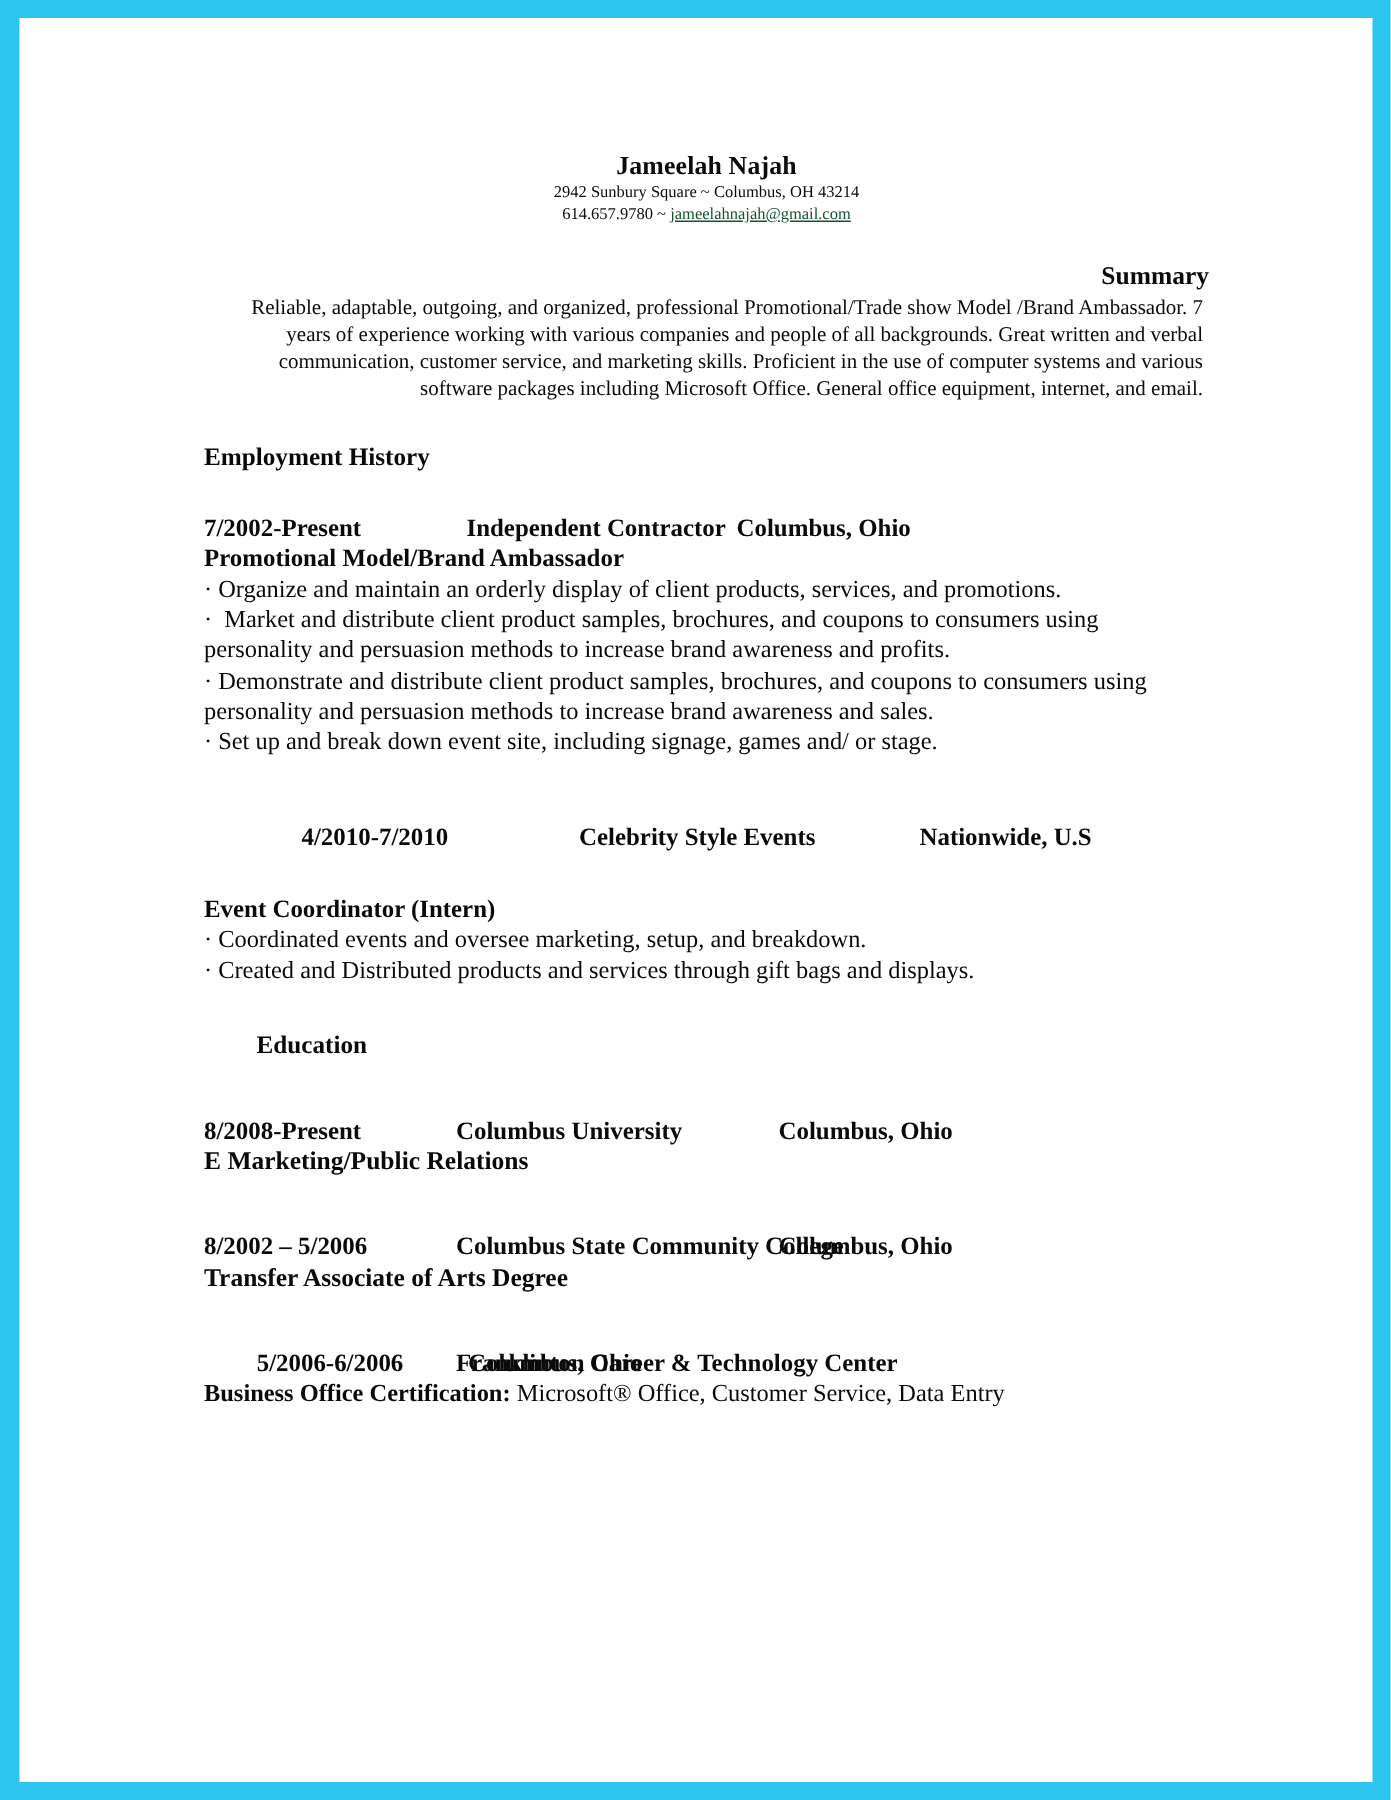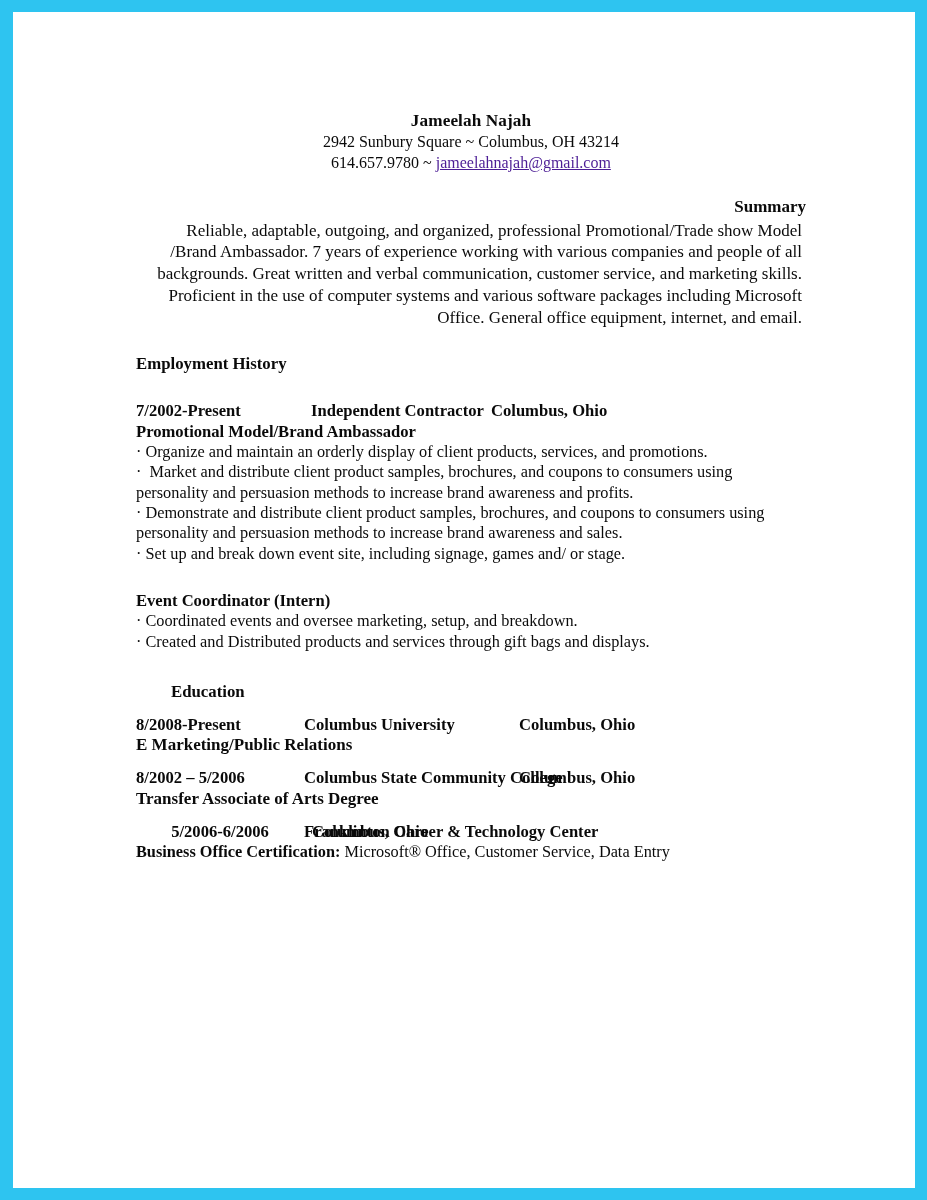--- a/index.html
+++ b/index.html
@@ -25,56 +25,56 @@
     position: relative;
     width: 100%;
     height: 100%;
     background: #ffffff;
     box-sizing: border-box;
     overflow: hidden;
   }
   .doc-body {
     position: absolute;
     left: 123px;
-    top: 98px;
+    top: 88px;
     width: 670px;
     color: #0a0a0a;
     font-size: 16.6px;
     line-height: 1.235;
   }
 
   
   .hdr { text-align: center; }
   .hdr-name {
     font-weight: bold;
     font-size: 17.2px;
     letter-spacing: .1px;
     margin-bottom: 1px;
   }
   .hdr-line {
-    font-size: 16px;
+    font-size: 11px;
     margin-bottom: 1px;
   }
   .email-link {
-    color: #4c1d95;
+    color: #14532d;
     text-decoration: underline;
   }
 
   
   .summary-wrap {
     margin-top: 24px;
     text-align: right;
   }
   .summary-title {
     font-weight: bold;
     font-size: 17px;
     margin-bottom: 2px;
   }
   .summary-text {
-    font-size: 17px;
+    font-size: 14px;
     line-height: 1.28;
     padding: 0 4px;
   }
 
   
   .sec-head {
     font-weight: bold;
     font-size: 16.8px;
     margin-top: 26px;
   }
@@ -112,21 +112,21 @@
     margin: 0;
     padding: 0;
     list-style: none;
     font-size: 16.3px;
     line-height: 1.245;
   }
   .bullets li { text-indent: 0; }
   .bullets li .b-dot { margin-right: 4px; }
 
   
-  .edu { margin-top: 12px; }
+  .edu { margin-top: 36px; }
   .edu .c-date { width: 168px; }
   .edu .c-org  { width: 215px; }
   .edu-sub {
     font-size: 17px;
     font-weight: bold;
   }
   .edu3 .c-date { width: 168px; text-align: center; }
   .edu3 .c-org  { width: 0px; }
   .cert-line { font-size: 16.3px; }
   .cert-label { font-weight: bold; }
@@ -158,20 +158,25 @@
         <span class="c-loc">Columbus, Ohio</span>
       </div>
       <div class="role">Promotional Model/Brand Ambassador</div>
       <ul class="bullets">
         <li><span class="b-dot">·</span><span>Organize and maintain an orderly display of client products, services, and promotions.</span></li>
         <li><span class="b-dot">·</span><span> Market and distribute client product samples, brochures, and coupons to consumers using personality and persuasion methods to increase brand awareness and profits.</span></li>
         <li><span class="b-dot">·</span><span>Demonstrate and distribute client product samples, brochures, and coupons to consumers using personality and persuasion methods to increase brand awareness and sales.</span></li>
         <li><span class="b-dot">·</span><span>Set up and break down event site, including signage, games and/ or stage.</span></li>
       </ul>
 
+      <div class="row job2">
+        <span class="c-date">4/2010-7/2010</span>
+        <span class="c-org">Celebrity Style Events</span>
+        <span class="c-loc">Nationwide, U.S</span>
+      </div>
       <div class="role spaced">Event Coordinator (Intern)</div>
       <ul class="bullets">
         <li><span class="b-dot">·</span><span>Coordinated events and oversee marketing, setup, and breakdown.</span></li>
         <li><span class="b-dot">·</span><span>Created and Distributed products and services through gift bags and displays.</span></li>
       </ul>
 
       <div class="sec-head indent-edu">Education</div>
 
       <div class="row edu">
         <span class="c-date">8/2008-Present</span>

